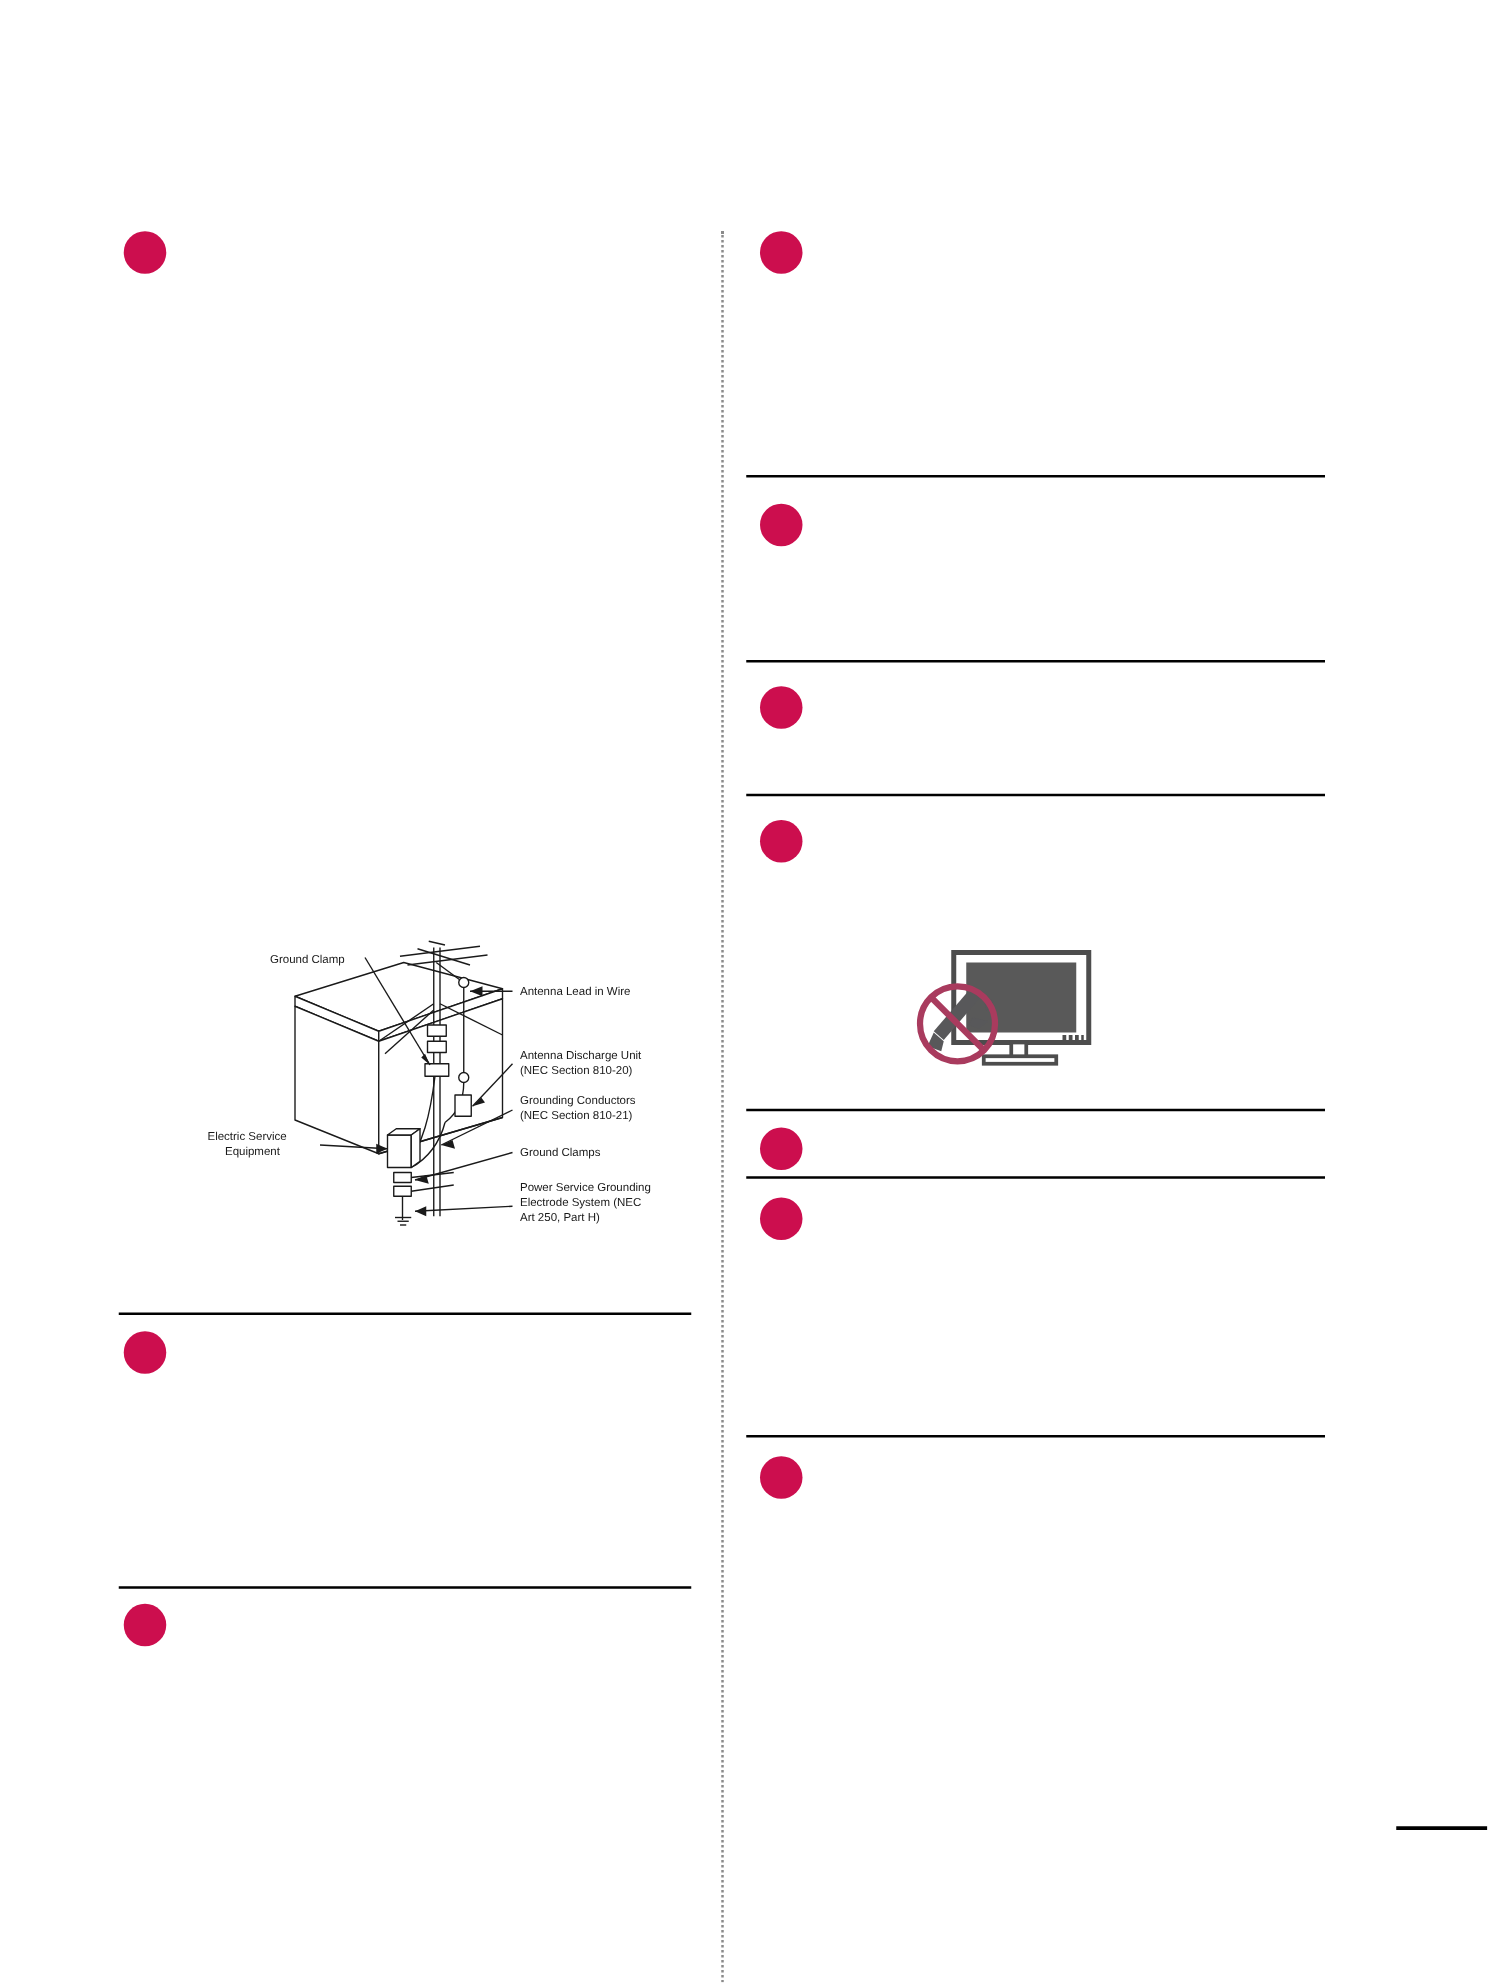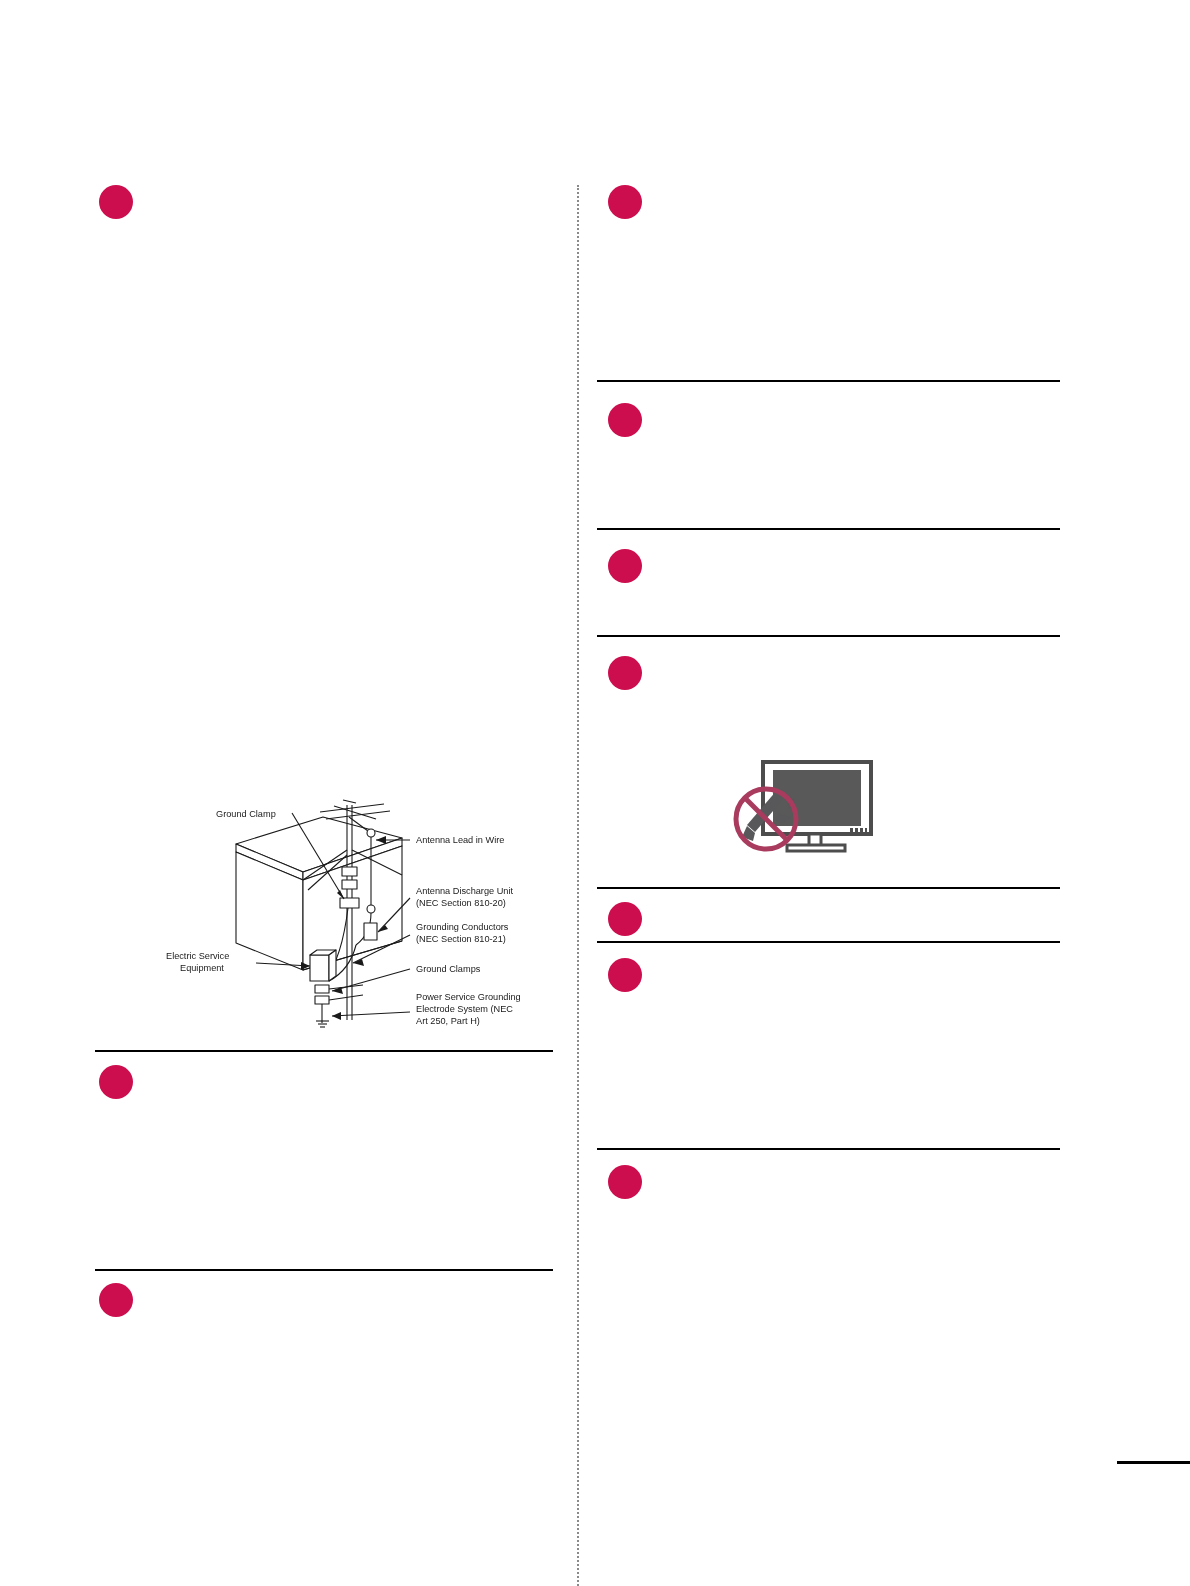--- a/index.html
+++ b/index.html
@@ -53,21 +53,21 @@
     top: 1461px;
     width: 73px;
     height: 0;
     border-top: 3px solid #000000;
   }
 
   
   .diagram {
     position: absolute;
     left: 148px;
-    top: 795px;
+    top: 748px;
     width: 402px;
     height: 240px;
   }
   .diagram svg { display: block; }
   .dg-label {
     font-family: "Liberation Sans", sans-serif;
     font-size: 9.2px;
     fill: #1a1a1a;
   }
 

